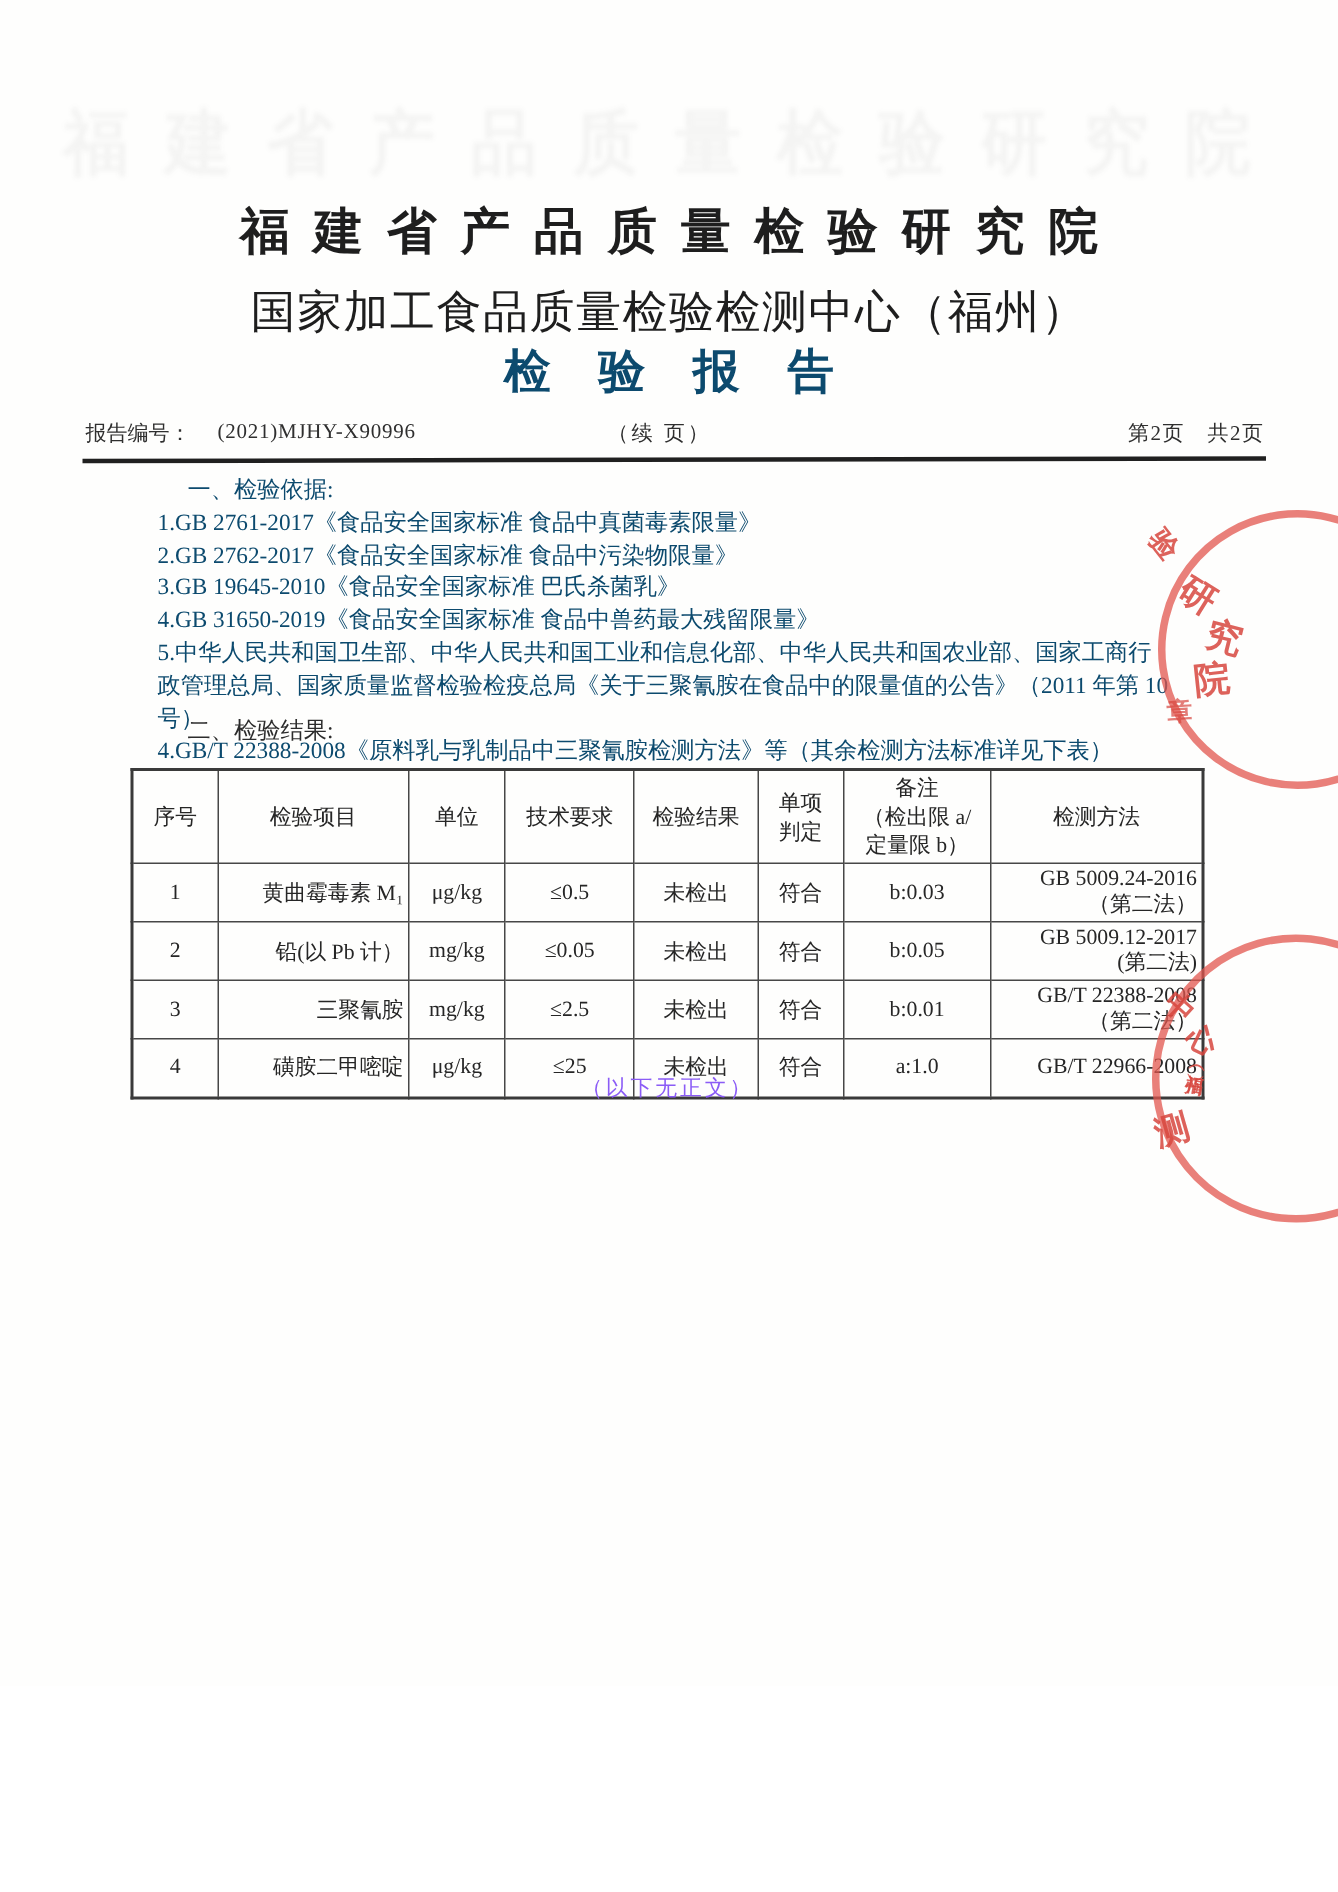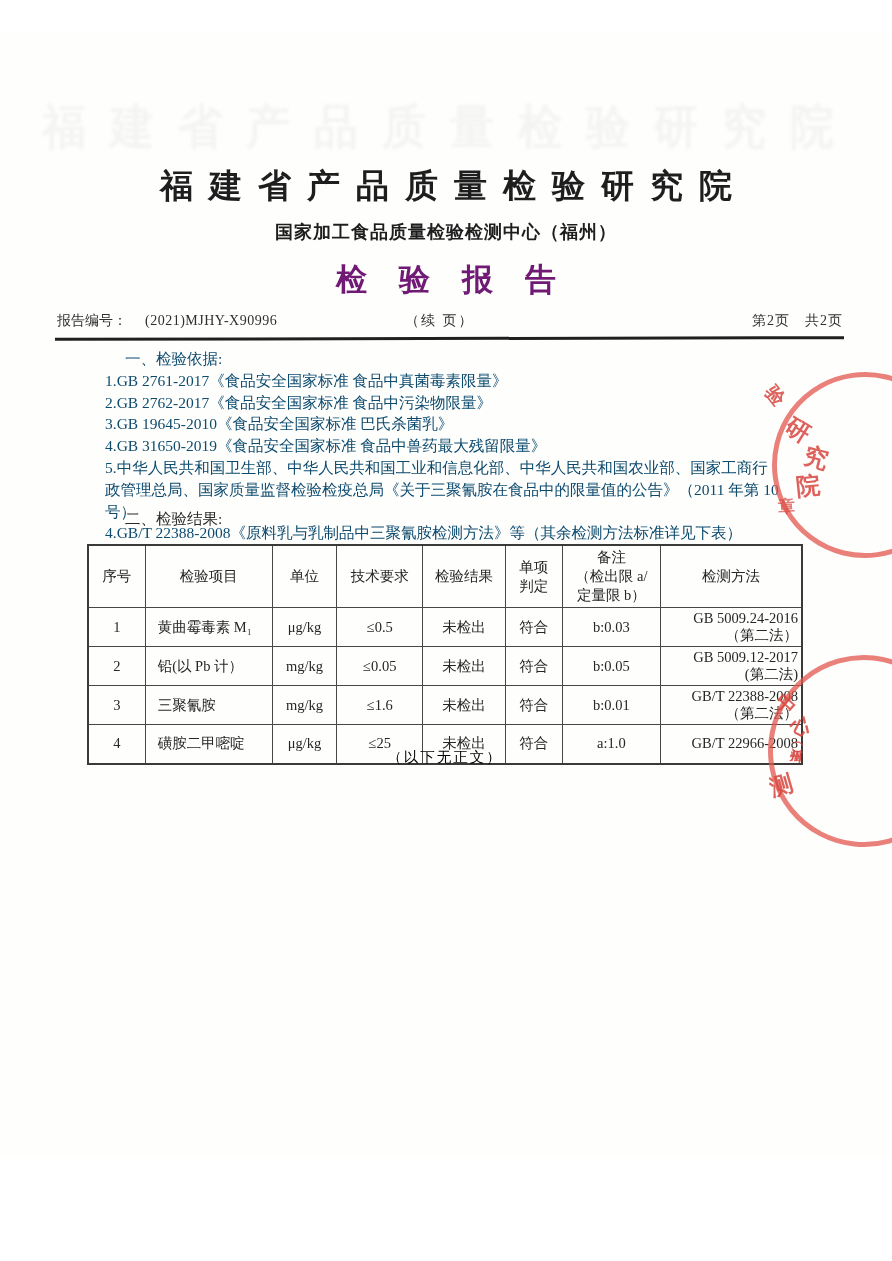--- a/index.html
+++ b/index.html
@@ -8,48 +8,47 @@
     background:#ffffff;
     font-family:"Liberation Serif","DejaVu Serif",serif;
     color:#2b2b2b;
     position:relative;
   }
   .page{
     position:absolute;inset:0;
     width:892px;height:1124px;
     overflow:hidden;
     background:#fefefd;
-    margin-top:32px;
   }
   
   .ghost{
     position:absolute;left:30px;top:66px;width:840px;
     font-size:44px;font-weight:bold;letter-spacing:24px;
     color:rgba(70,70,70,0.055);
     filter:blur(1.5px);
     transform:scaleY(1.08);
     white-space:nowrap;overflow:hidden;
     text-align:center;
   }
   
   .org-title{
     position:absolute;left:0;top:132px;width:892px;
     text-align:center;font-size:33px;font-weight:bold;
     letter-spacing:16px;color:#1e1e1e;white-space:nowrap;
     text-indent:16px;
   }
   .center-title{
     position:absolute;left:0;top:188px;width:892px;
-    text-align:center;font-size:18px;font-weight:bold;
+    text-align:center;font-size:30px;font-weight:normal;
     letter-spacing:1px;color:#1e1e1e;white-space:nowrap;
   }
   .report-title{
     position:absolute;left:0;top:227px;width:892px;
     text-align:center;font-size:31px;font-weight:bold;
-    letter-spacing:32px;color:#701a75;white-space:nowrap;
+    letter-spacing:32px;color:#0c4a6e;white-space:nowrap;
     text-indent:32px;
   }
   
   .meta{
     position:absolute;left:55px;top:280px;width:790px;height:24px;
     font-size:14px;color:#2f2f2f;
   }
   .meta .no-label{position:absolute;left:2px;top:0;}
   .meta .no-value{position:absolute;left:90px;top:1px;letter-spacing:.5px;font-family:"Liberation Serif","DejaVu Serif",serif;}
   .meta .continued{position:absolute;left:350px;top:0;letter-spacing:2px;text-align:center;}
@@ -81,24 +80,24 @@
     border:1px solid #474747;
     text-align:center;vertical-align:middle;
     padding:2px 3px;
     white-space:pre-line;
     overflow:hidden;
     font-weight:normal;
   }
   table.results thead tr{height:56px;}
   table.results tbody tr{height:39px;}
   table.results td.method{text-align:right;padding-left:4px;line-height:17px;}
-  table.results td:nth-child(2){text-align:left;padding-left:12px;}
+  table.results td:nth-child(2){text-align:right;padding-left:12px;}
   .footnote{
     position:absolute;left:87px;top:716px;width:716px;
-    text-align:center;font-size:14.5px;color:#000000;letter-spacing:2px;
+    text-align:center;font-size:14.5px;color:#8b5cf6;letter-spacing:2px;
   }
   
   .seal{
     position:absolute;border-radius:50%;
     border:5px solid rgba(226,86,77,0.75);
     box-sizing:border-box;
   }
   .seal-top{left:772px;top:340px;width:186px;height:186px;transform:rotate(-8deg);}
   .seal-bottom{left:768px;top:623px;width:192px;height:192px;transform:rotate(6deg);}
   .seal-char{
@@ -198,21 +197,21 @@
             <td>未检出</td>
             <td>符合</td>
             <td>b:0.05</td>
             <td class="method">GB 5009.12-2017
 (第二法)</td>
           </tr>
           <tr>
             <td>3</td>
             <td>三聚氰胺</td>
             <td>mg/kg</td>
-            <td>≤1.6</td>
+            <td>≤2.5</td>
             <td>未检出</td>
             <td>符合</td>
             <td>b:0.01</td>
             <td class="method">GB/T 22388-2008
 （第二法）</td>
           </tr>
           <tr>
             <td>4</td>
             <td>磺胺二甲嘧啶</td>
             <td>μg/kg</td>

